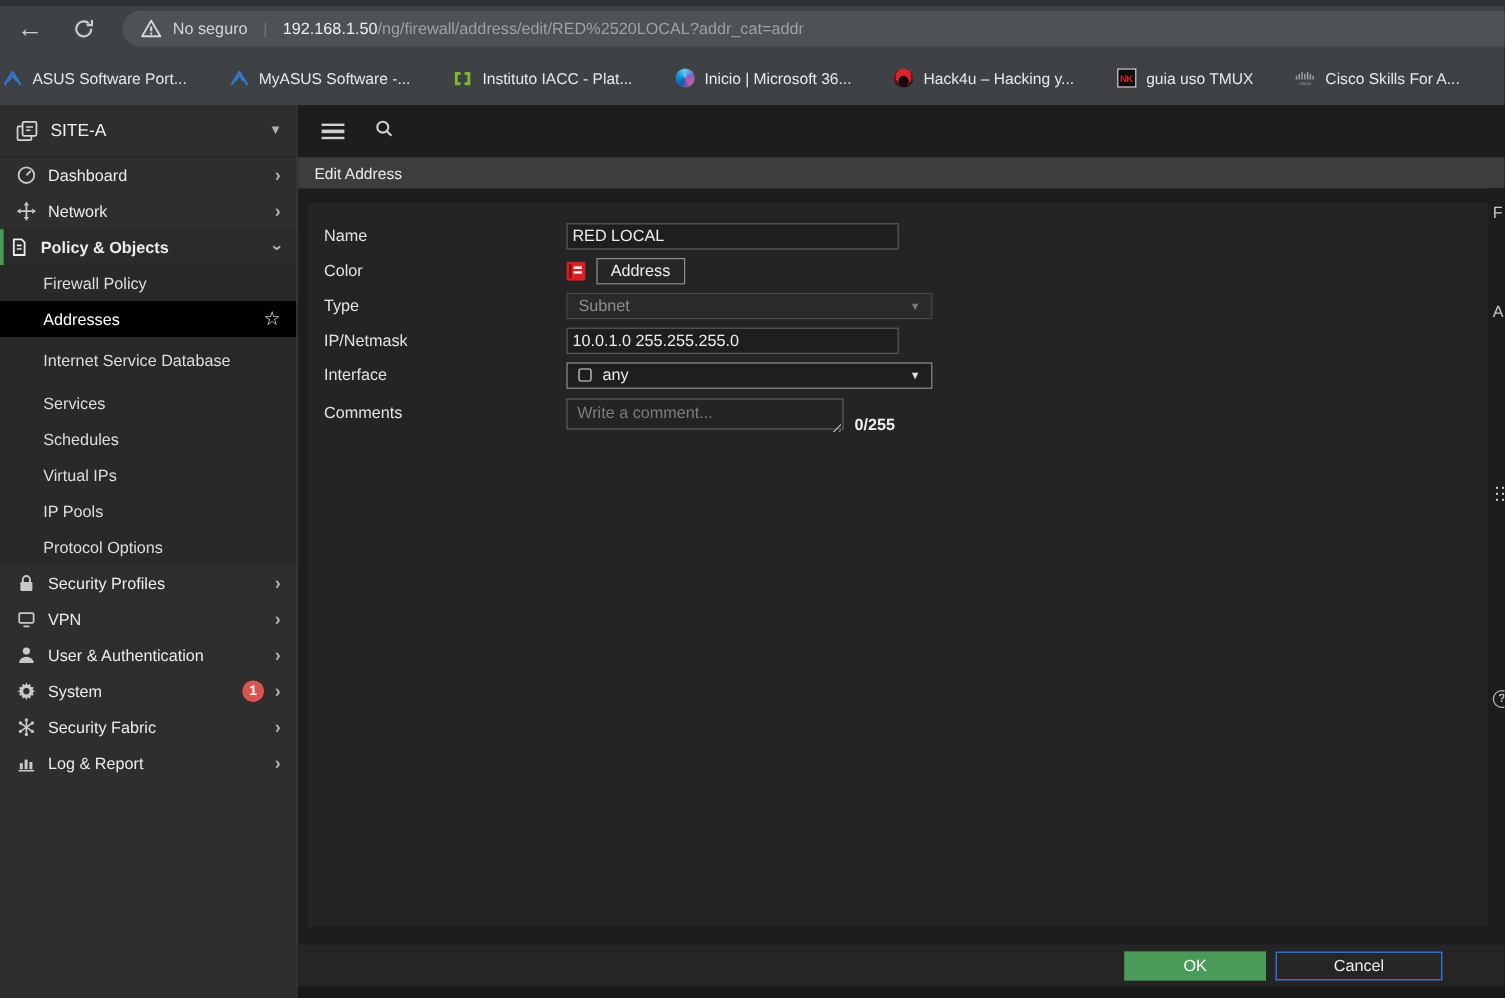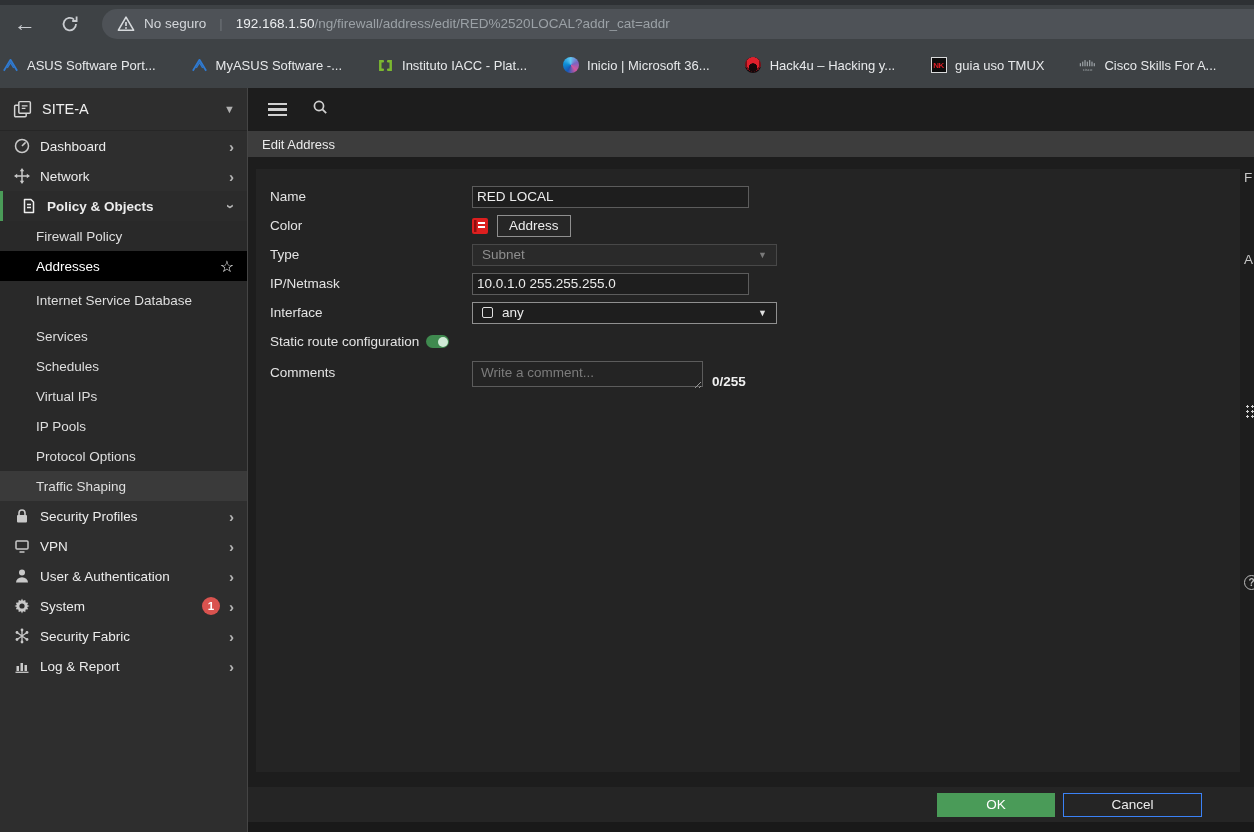--- a/index.html
+++ b/index.html
@@ -38,21 +38,21 @@
   .sidebar { width:247px; flex-shrink:0; background:#2e2e2e; color:#ececec; font-size:13.5px; }
   .site-row { height:43px; display:flex; align-items:center; padding:0 12px; border-bottom:1px solid #262626; }
   .site-ic { width:21px; height:21px; margin-right:9px; }
   .site-name { flex:1; font-size:14.5px; color:#f0f0f0; }
   .site-caret { color:#b0b0b0; font-size:11px; }
   .nav-item { height:30px; display:flex; align-items:center; padding:0 13px 0 12px; cursor:default; }
   .nav-ic { width:19px; display:flex; justify-content:center; margin-right:9px; flex-shrink:0; }
   .nav-lb { flex:1; }
   .chev { color:#b5b5b5; font-size:15px; font-weight:bold; line-height:1; }
   .chev.down { transform:rotate(90deg); }
-  .nav-item.parent { font-weight:bold; background:#2b2b2b; border-left:3px solid #4a9b58; padding-left:16px; }
+  .nav-item.parent { font-weight:bold; background:#2b2b2b; border-left:3px solid #4a9b58; padding-left:3px; }
   .nav-sub { height:30px; display:flex; align-items:center; padding:0 13px 0 36px; background:#292929; color:#dedede; cursor:default; }
   .nav-sub.light { background:#3a3a3a; }
   .nav-sub.selected { background:#000000; color:#fff; }
   .nav-sub.twoline { height:40px; line-height:18px; }
   .star { margin-left:auto; font-size:16px; color:#fff; }
   .badge { background:#d9534f; color:#fff; min-width:18px; height:18px; border-radius:9px; font-size:11.5px; display:flex; align-items:center; justify-content:center; margin-right:9px; font-weight:bold; }
 
   
   .content { flex:1; min-width:0; display:flex; flex-direction:column; background:#1d1d1d; border-left:1px solid #454545; }
   .ctoolbar { height:43px; display:flex; align-items:center; padding-left:20px; gap:24px; background:#1d1d1d; }
@@ -268,23 +268,20 @@
       </div>
       <div class="nav-sub">
         <span class="nav-lb">Virtual IPs</span>
       </div>
       <div class="nav-sub">
         <span class="nav-lb">IP Pools</span>
       </div>
       <div class="nav-sub">
         <span class="nav-lb">Protocol Options</span>
       </div>
-      <div class="nav-sub light">
-        <span class="nav-lb">Traffic Shaping</span>
-      </div>
 
       <div class="nav-item">
         <span class="nav-ic">
           <svg viewBox="0 0 18 18" width="18" height="18">
               <rect x="4" y="8" width="10" height="7.5" rx="1" fill="#c9c9c9"></rect>
               <path d="M6 8 V6 a3 3 0 0 1 6 0 V8" fill="none" stroke="#c9c9c9" stroke-width="1.6"></path>
             </svg>
         </span>
         <span class="nav-lb">Security Profiles</span>
         <span class="chev">›</span>
@@ -412,24 +409,20 @@
             <div class="flabel">Interface</div>
             <div class="fctrl">
               <div class="sel sel-iface">
                 <span class="iface-sq"></span>
                 <span>any</span>
                 <span class="caret">▼</span>
               </div>
             </div>
           </div>
 
-          <div class="frow">
-            <div class="flabel" style="width:auto;">Static route configuration</div>
-            <span class="toggle"></span>
-          </div>
 
           <div class="frow" style="align-items:flex-start; padding-top:5px;">
             <div class="flabel" style="padding-top:4px;">Comments</div>
             <div class="fctrl">
               <span class="ta-wrap">
                 <textarea class="ta" placeholder="Write a comment..." style=""></textarea>
                 <span class="resize-corner"></span>
               </span>
               <span class="counter">0/255</span>
             </div>

